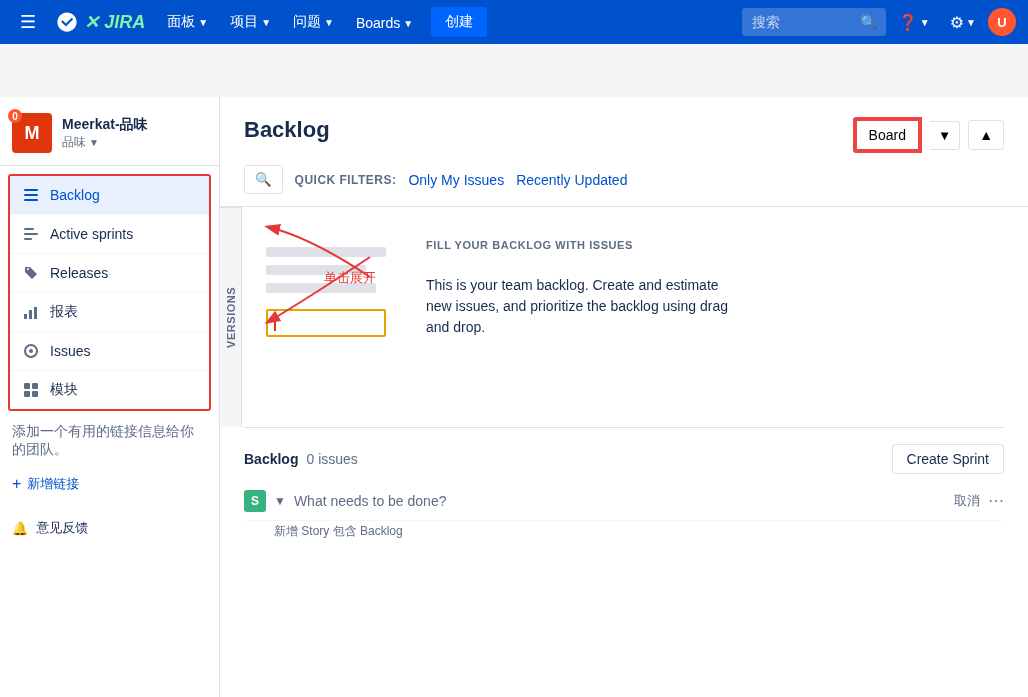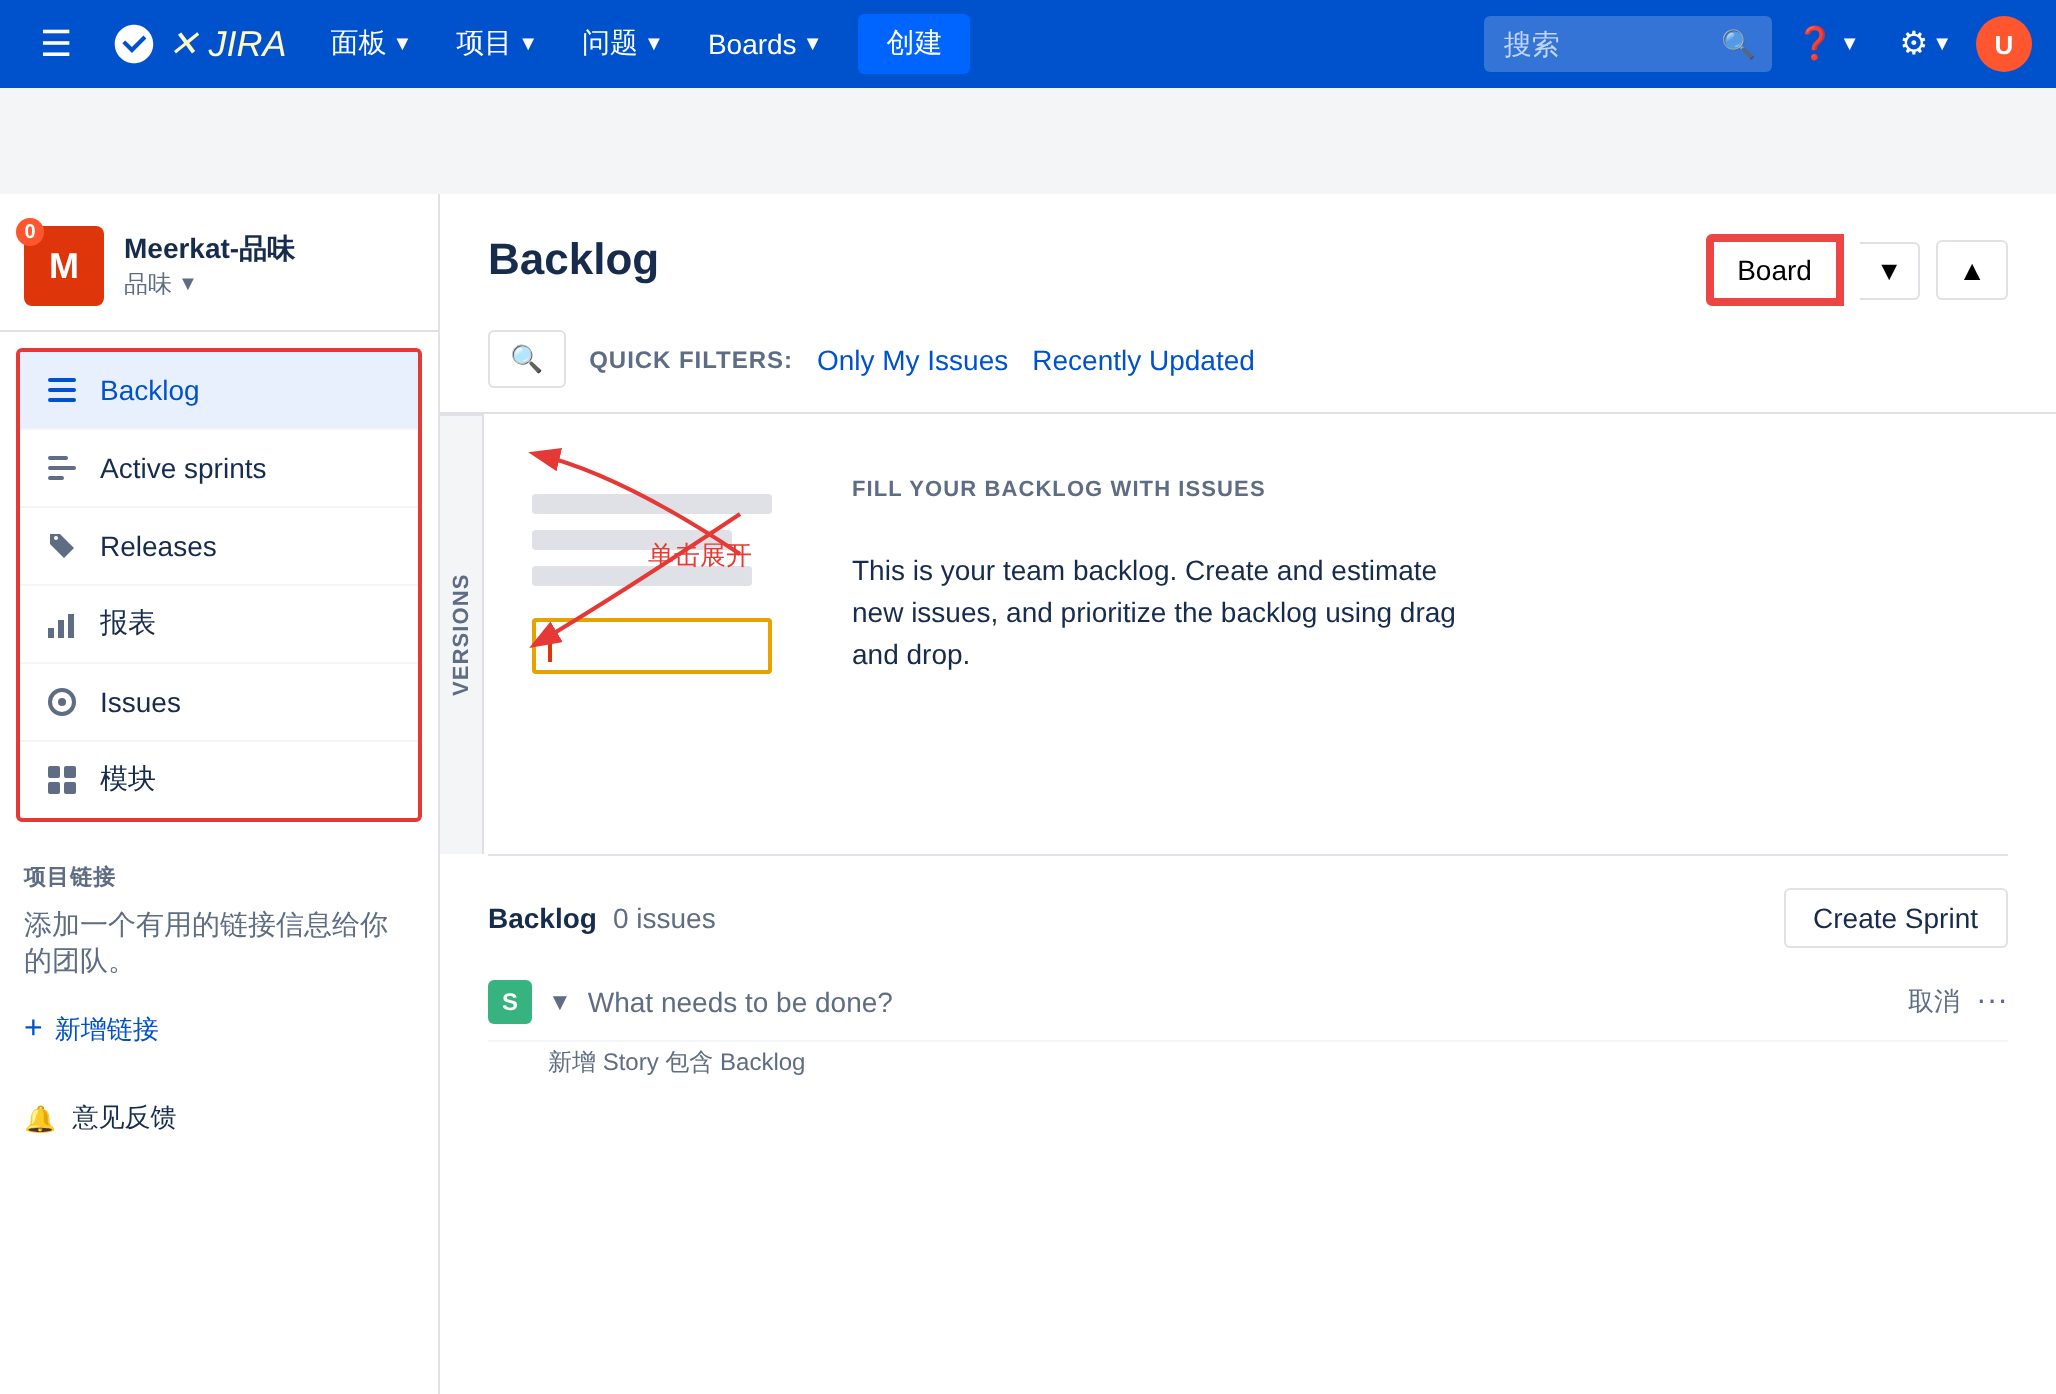--- a/index.html
+++ b/index.html
@@ -10,21 +10,21 @@
       background: #0052cc;
       height: 44px;
       display: flex;
       align-items: center;
       padding: 0 12px;
       gap: 4px;
       position: fixed; top: 0; left: 0; right: 0; z-index: 100;
     }
     .topnav-hamburger { color: #fff; font-size: 18px; cursor: pointer; padding: 4px 8px; }
     .topnav-logo { display: flex; align-items: center; gap: 4px; color: #fff; font-weight: 700; font-size: 18px; padding: 0 8px; }
-    .topnav-menu { display: flex; align-items: center; gap: 2px; }
+    .topnav-menu { display: flex; align-items: flex-end; gap: 2px; }
     .topnav-menu-item {
       color: #fff; padding: 6px 10px; border-radius: 3px; cursor: pointer; font-size: 14px; display: flex; align-items: center; gap: 3px;
     }
     .topnav-create {
       background: #0065ff; color: #fff; border: none; padding: 6px 14px; border-radius: 3px; cursor: pointer; font-size: 14px; font-weight: 500; margin-left: 4px;
     }
     .topnav-spacer { flex: 1; }
     .topnav-search {
       background: rgba(255,255,255,0.2); border: none; border-radius: 3px; padding: 6px 32px 6px 10px; color: #fff; font-size: 14px; width: 144px; outline: none;
     }
@@ -190,21 +190,21 @@
   </style>
 </head>
 <body>
 
 <nav class="topnav">
   <span class="topnav-hamburger">☰</span>
   <div class="topnav-logo">
     <svg width="22" height="22" viewBox="0 0 32 32" fill="none" style="margin-right:2px">
       <path d="M16 2C8.268 2 2 8.268 2 16s6.268 14 14 14 14-6.268 14-14S23.732 2 16 2zm-1.5 20.5l-7-7 2.121-2.121 4.879 4.879 8.379-8.379 2.121 2.121-10.5 10.5z" fill="#fff"></path>
     </svg>
-    <span style="font-style:italic;font-weight:400;color:#fef9c3">✕ JIRA</span>
+    <span style="font-style:italic;font-weight:700;color:#86efac">✕ JIRA</span>
   </div>
   <div class="topnav-menu">
     <div class="topnav-menu-item">面板 <span style="font-size:10px">▼</span></div>
     <div class="topnav-menu-item">项目 <span style="font-size:10px">▼</span></div>
     <div class="topnav-menu-item">问题 <span style="font-size:10px">▼</span></div>
     <div class="topnav-menu-item">
       <span>Boards</span> 
         <span style="font-size:10px">▼</span>
     </div>
   </div>
@@ -303,21 +303,20 @@
               <rect x="1" y="1" width="6" height="6" rx="1"></rect>
               <rect x="9" y="1" width="6" height="6" rx="1"></rect>
               <rect x="1" y="9" width="6" height="6" rx="1"></rect>
               <rect x="9" y="9" width="6" height="6" rx="1"></rect>
             </svg>
         </span>
         <span>模块</span>
       </div>
     </div>
 
-    <div class="sidebar-section-title">项目链接</div>
     <div style="padding: 4px 12px 8px 12px; font-size: 14px; color: #5e6c84;">添加一个有用的链接信息给你的团队。</div>
     <div class="sidebar-add-link">
       <span style="font-size:16px; color:#0052cc;">+</span>
       <span style="color:#0052cc;">新增链接</span>
     </div>
 
     <div class="sidebar-feedback">
       <span style="color:#5e6c84;">🔔</span>
       <span>意见反馈</span>
     </div>

